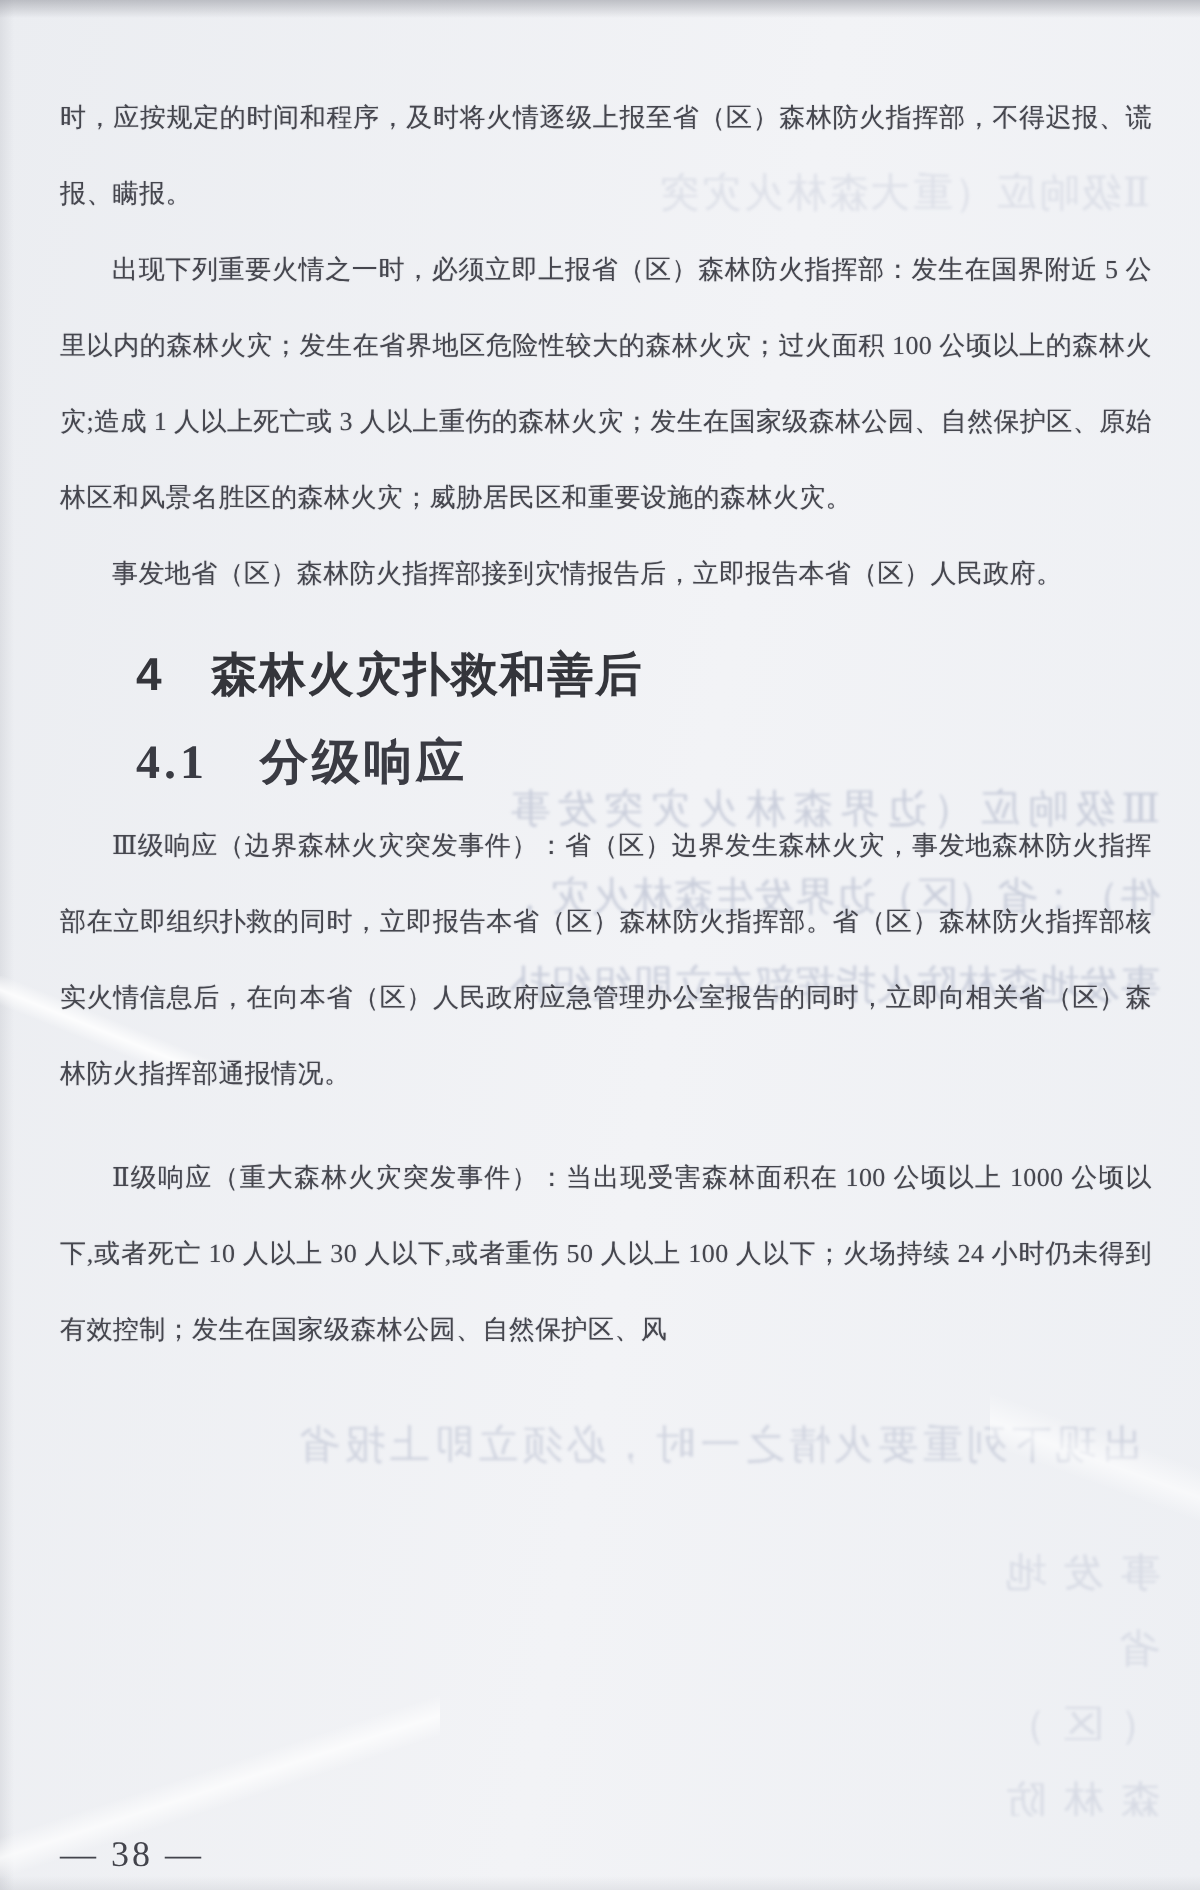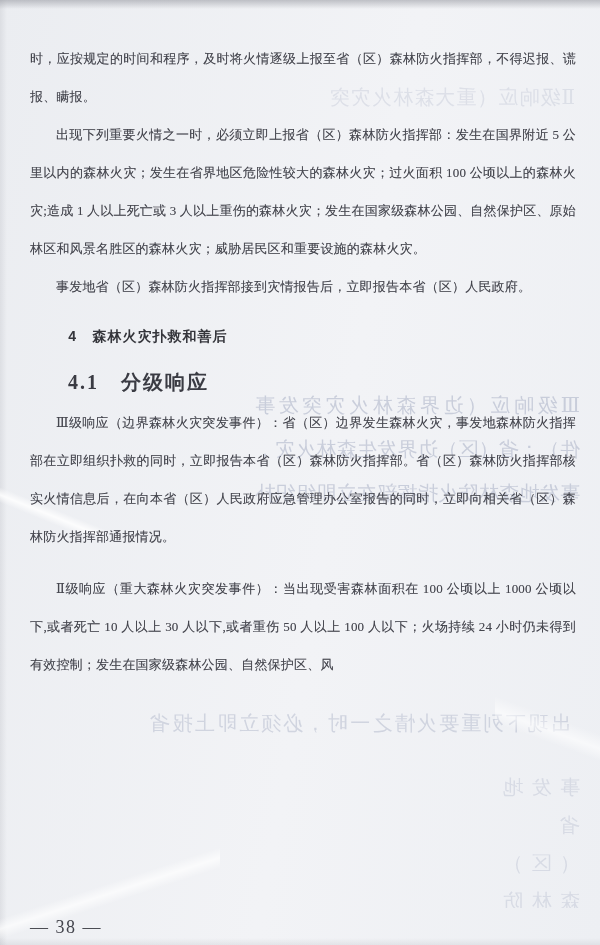--- a/index.html
+++ b/index.html
@@ -54,32 +54,32 @@
     text-align: justify;
     color: #45464e;
     text-shadow: 0 0 0.6px rgba(90,92,102,0.45);
   }
   .para.indent { text-indent: 2em; }
   .para.gap-before { margin-top: 14px; }
 
   .heading {
     margin-top: 9px;
     padding-left: 38px;
-    font-family: Liberation Mono, monospace;
+    font-family: Liberation Sans, sans-serif;
     font-weight: bold;
-    font-size: 14px;
+    font-size: 23px;
     line-height: 45px;
     letter-spacing: 1px;
     color: #34353b;
   }
 
   .subheading {
     padding-left: 38px;
     font-weight: bold;
-    font-size: 20px;
+    font-size: 24px;
     line-height: 44px;
     letter-spacing: 2px;
     color: #3a3b43;
   }
 
   .page-number {
     position: absolute;
     left: 30px;
     top: 893px;
     font-size: 18px;

